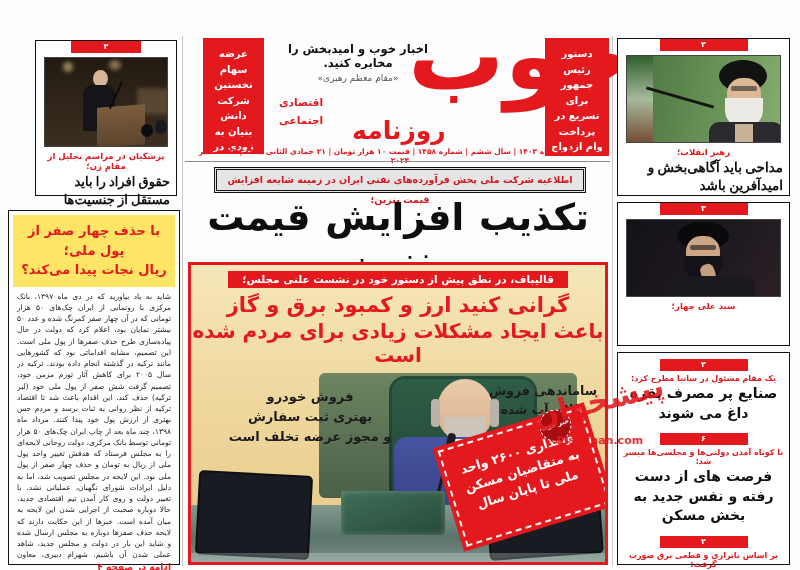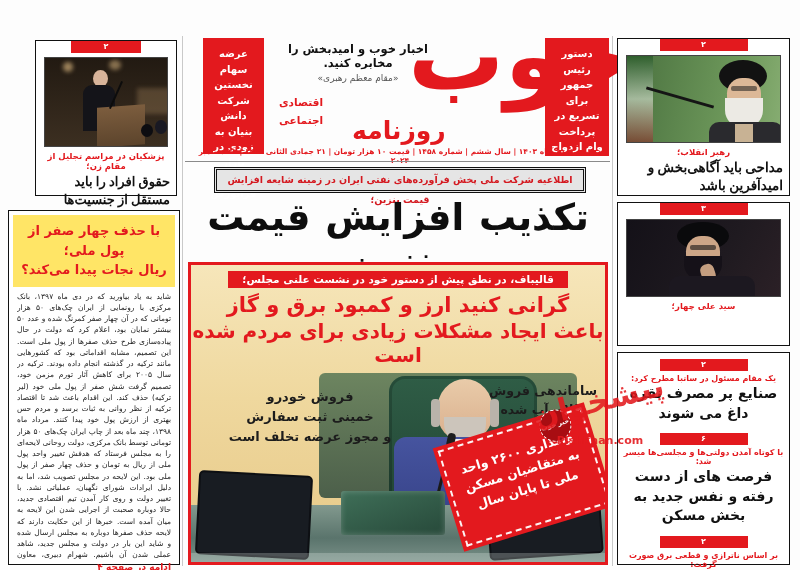--- a/index.html
+++ b/index.html
@@ -116,21 +116,21 @@
       <div class="shape" style="left:288px;top:122px;width:42px;height:14px;background:#f3f1e8;transform:rotate(-7deg);"></div>
       <div class="shape" style="left:0;top:132px;width:100%;height:60px;background:linear-gradient(180deg,#82998e,#5a746c 55%,#7e948c);"></div>
       <div class="shape" style="left:150px;top:118px;width:104px;height:44px;border-radius:3px;background:linear-gradient(160deg,#3f6f58,#27493a);box-shadow:inset 0 0 6px rgba(255,255,255,.25);"></div>
       <div class="shape" style="left:6px;top:100px;width:110px;height:80px;border-radius:5px;background:#181c22;border:2px solid #0d0f13;transform:rotate(3deg);"></div>
       <div class="shape" style="left:296px;top:100px;width:110px;height:80px;border-radius:5px;background:#181c22;border:2px solid #0d0f13;transform:rotate(-4deg);"></div>
       <div class="shape" style="left:0;bottom:0;width:100%;height:12px;background:rgba(235,245,240,.25);"></div>
     </div>
 
     <div class="ovl left" style="left:28px;top:122px;width:182px;">
       <span>فروش خودرو</span>
-      <span>خمینی ثبت سفارش</span>
+      <span>بهتری ثبت سفارش</span>
       <span>و مجوز عرضه تخلف است</span>
     </div>
     <div class="ovl right" style="right:6px;top:116px;width:112px;">
       <span>ساماندهی فروش</span>
       <span>طلای آب شده</span>
       <span>در فضای مجازی</span>
     </div>
 
     <div class="stamp" style="left:258px;top:162px;width:150px;height:100px;">
       <span class="badge">خبر خوب</span>

